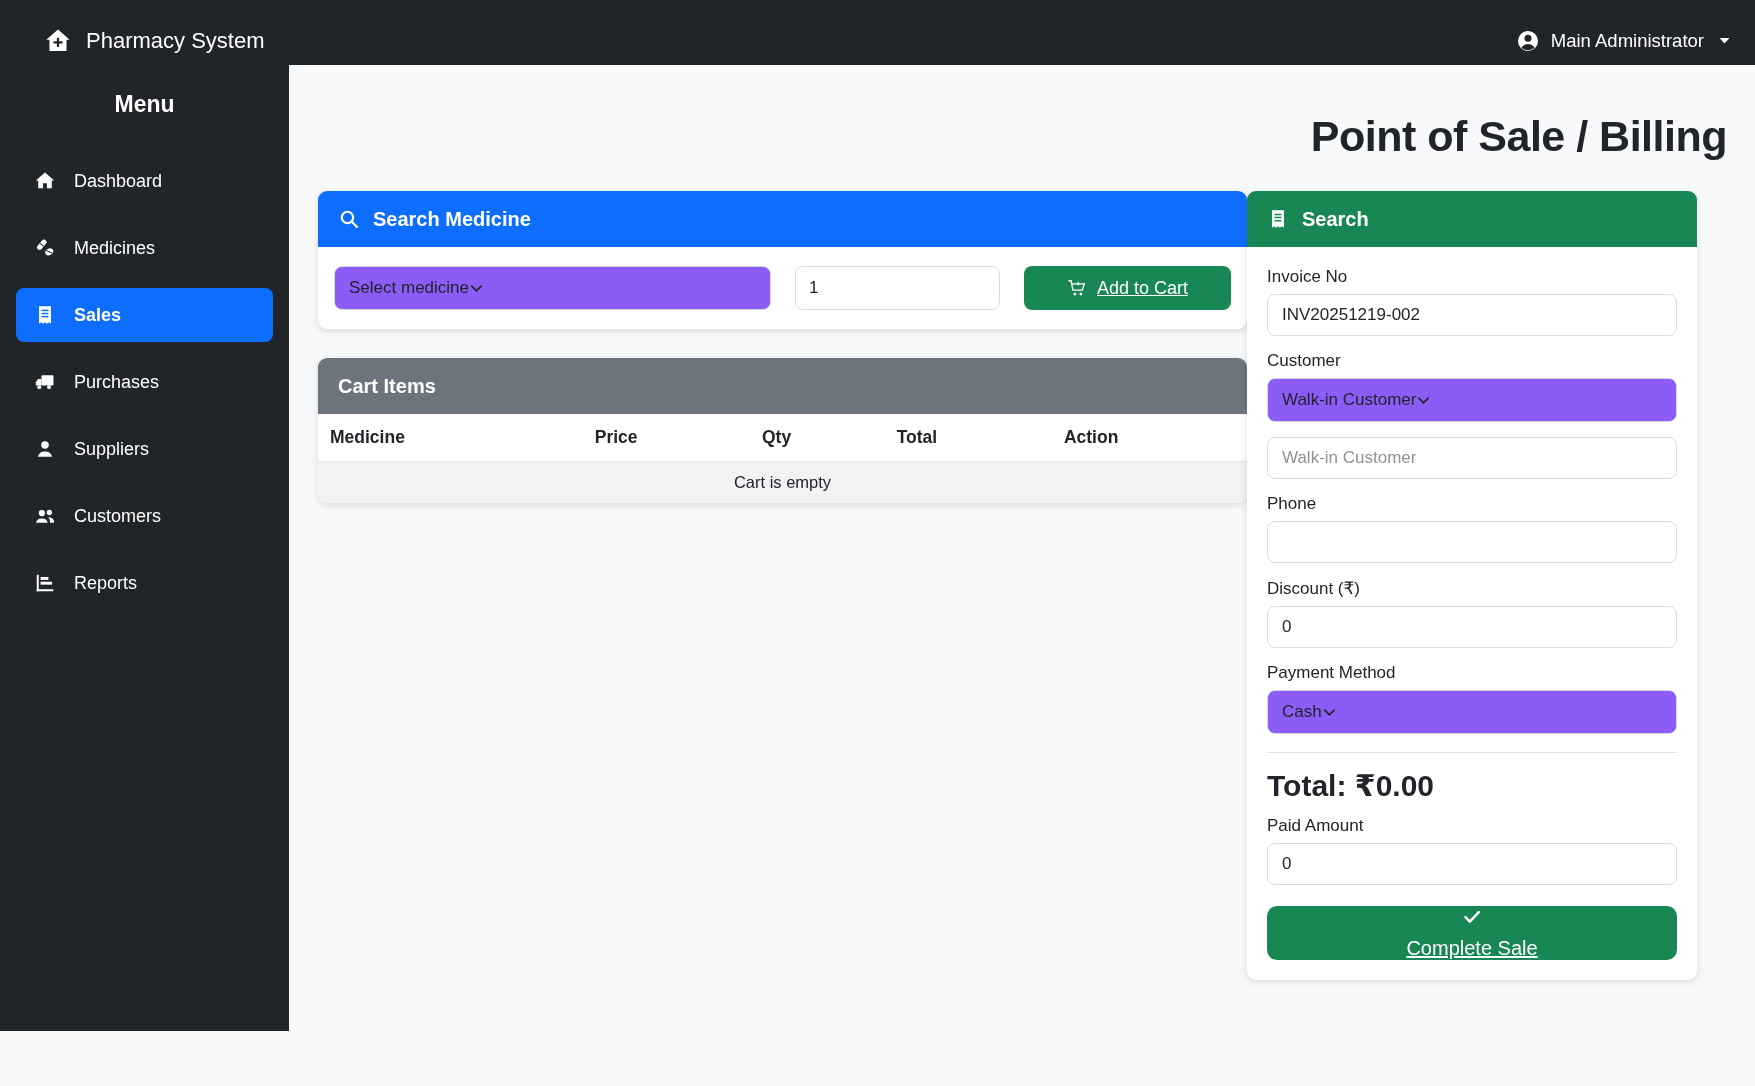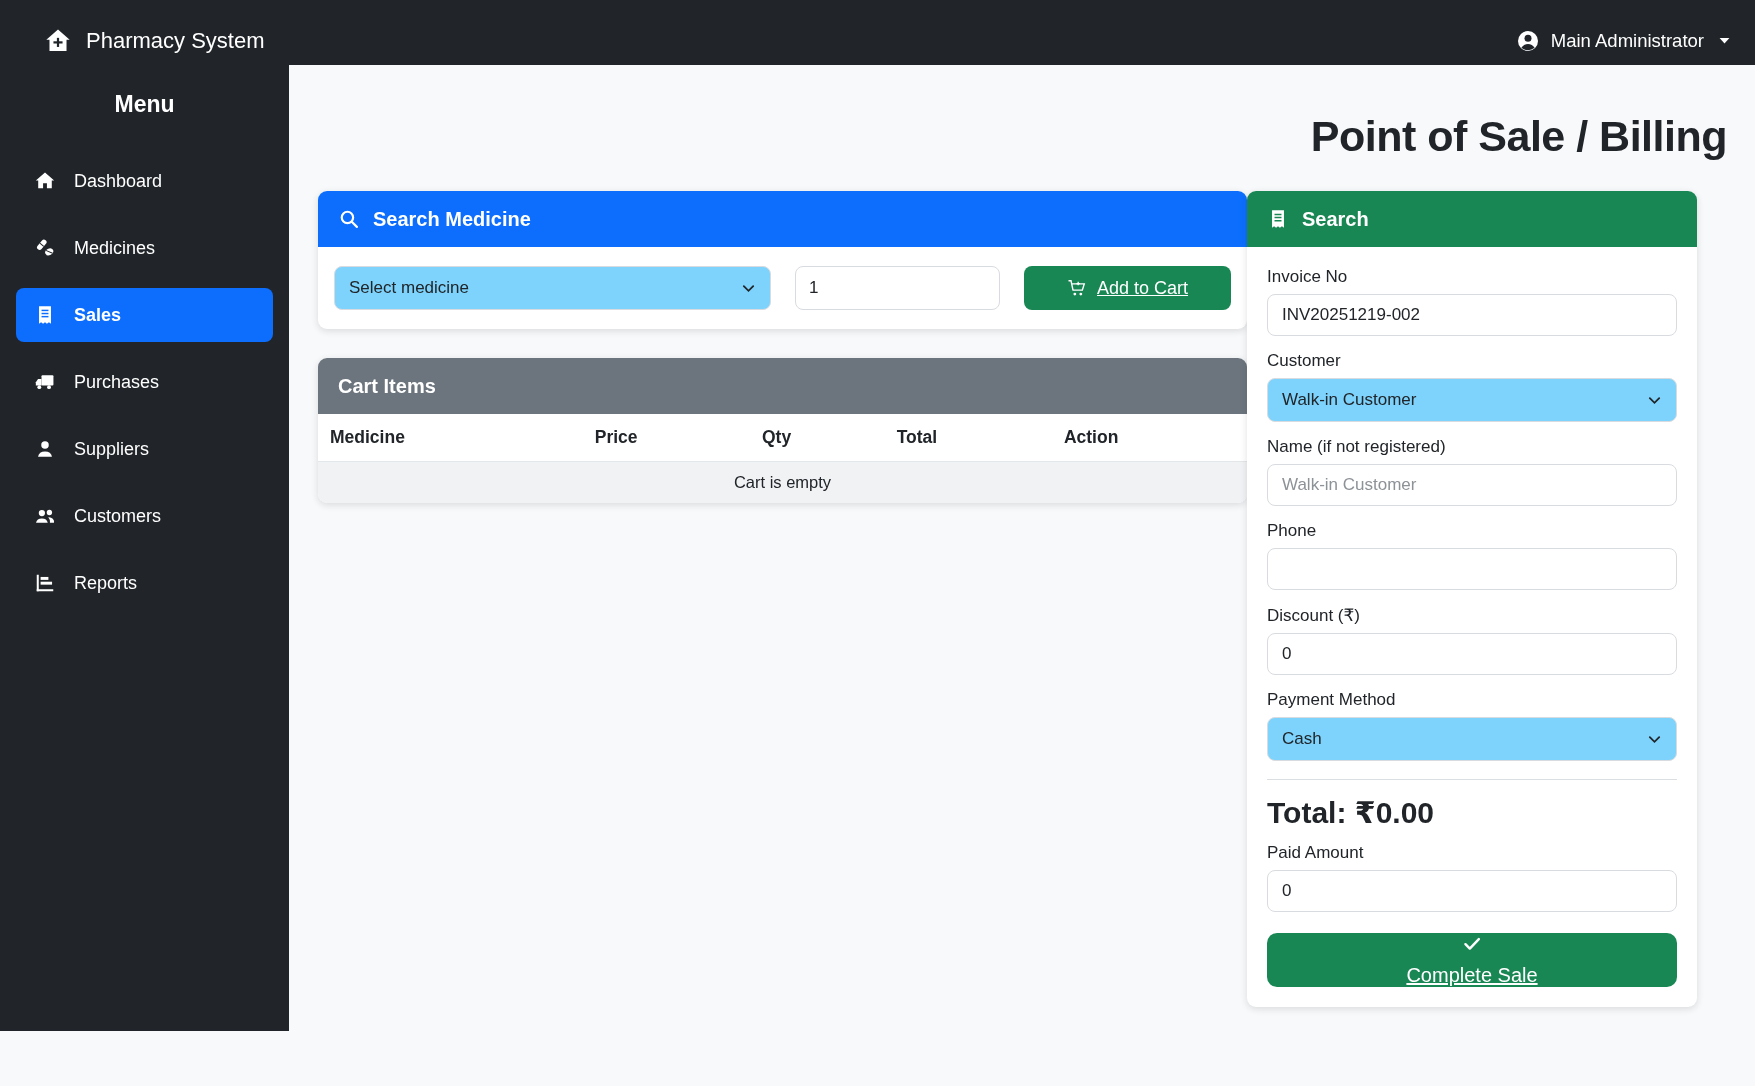--- a/index.html
+++ b/index.html
@@ -41,22 +41,22 @@
     height:56px; display:flex; align-items:center; gap:13px; padding:0 20px;
     color:#fff; font-size:20px; font-weight:700;
   }
   .card-header svg { width:22px; height:22px; }
   .hd-blue { background:#0d6efd; }
   .hd-gray { background:#6c757d; }
   .hd-green{ background:#198754; }
   
   .search-body { padding:19px 16px; display:flex; gap:24px; align-items:center; }
   .select-box {
-    height:44px; border:1px solid #d8dbdf; border-radius:8px; background:#7dd3fc;
-    display:flex; align-items:center; justify-content:space-between;
+    height:44px; border:1px solid #d8dbdf; border-radius:8px; background:#8b5cf6;
+    display:flex; align-items:center; justify-content:flex-start;
     padding:8px 14px; font-size:17px; color:#212529; cursor:pointer;
   }
   .select-box svg { width:15px; height:15px; }
   .medicine-select { width:437px; }
   .text-input {
     height:44px; border:1px solid #d8dbdf; border-radius:8px;
     padding:0 13px; font-size:17px; color:#212529; background:#fff; outline:none;
     font-family:"Liberation Sans","DejaVu Sans",sans-serif;
   }
   .qty-input { width:205px; }
@@ -273,21 +273,20 @@
               <label class="form-label">Customer</label>
               <div class="select-box full-select">
                 <span>Walk-in Customer</span>
                 <svg viewBox="0 0 16 16" fill="none" stroke="#212529" stroke-width="1.9" stroke-linecap="round">
                     <path d="M3 5.5 8 10.5 13 5.5"></path>
                   </svg>
               </div>
             </div>
 
             <div class="form-group">
-              <label class="form-label">Name (if not registered)</label>
               <input class="form-control" type="text" placeholder="Walk-in Customer" style="">
             </div>
 
             <div class="form-group">
               <label class="form-label">Phone</label>
               <input class="form-control" type="text" value="" style="">
             </div>
 
             <div class="form-group">
               <label class="form-label">Discount (₹)</label>

